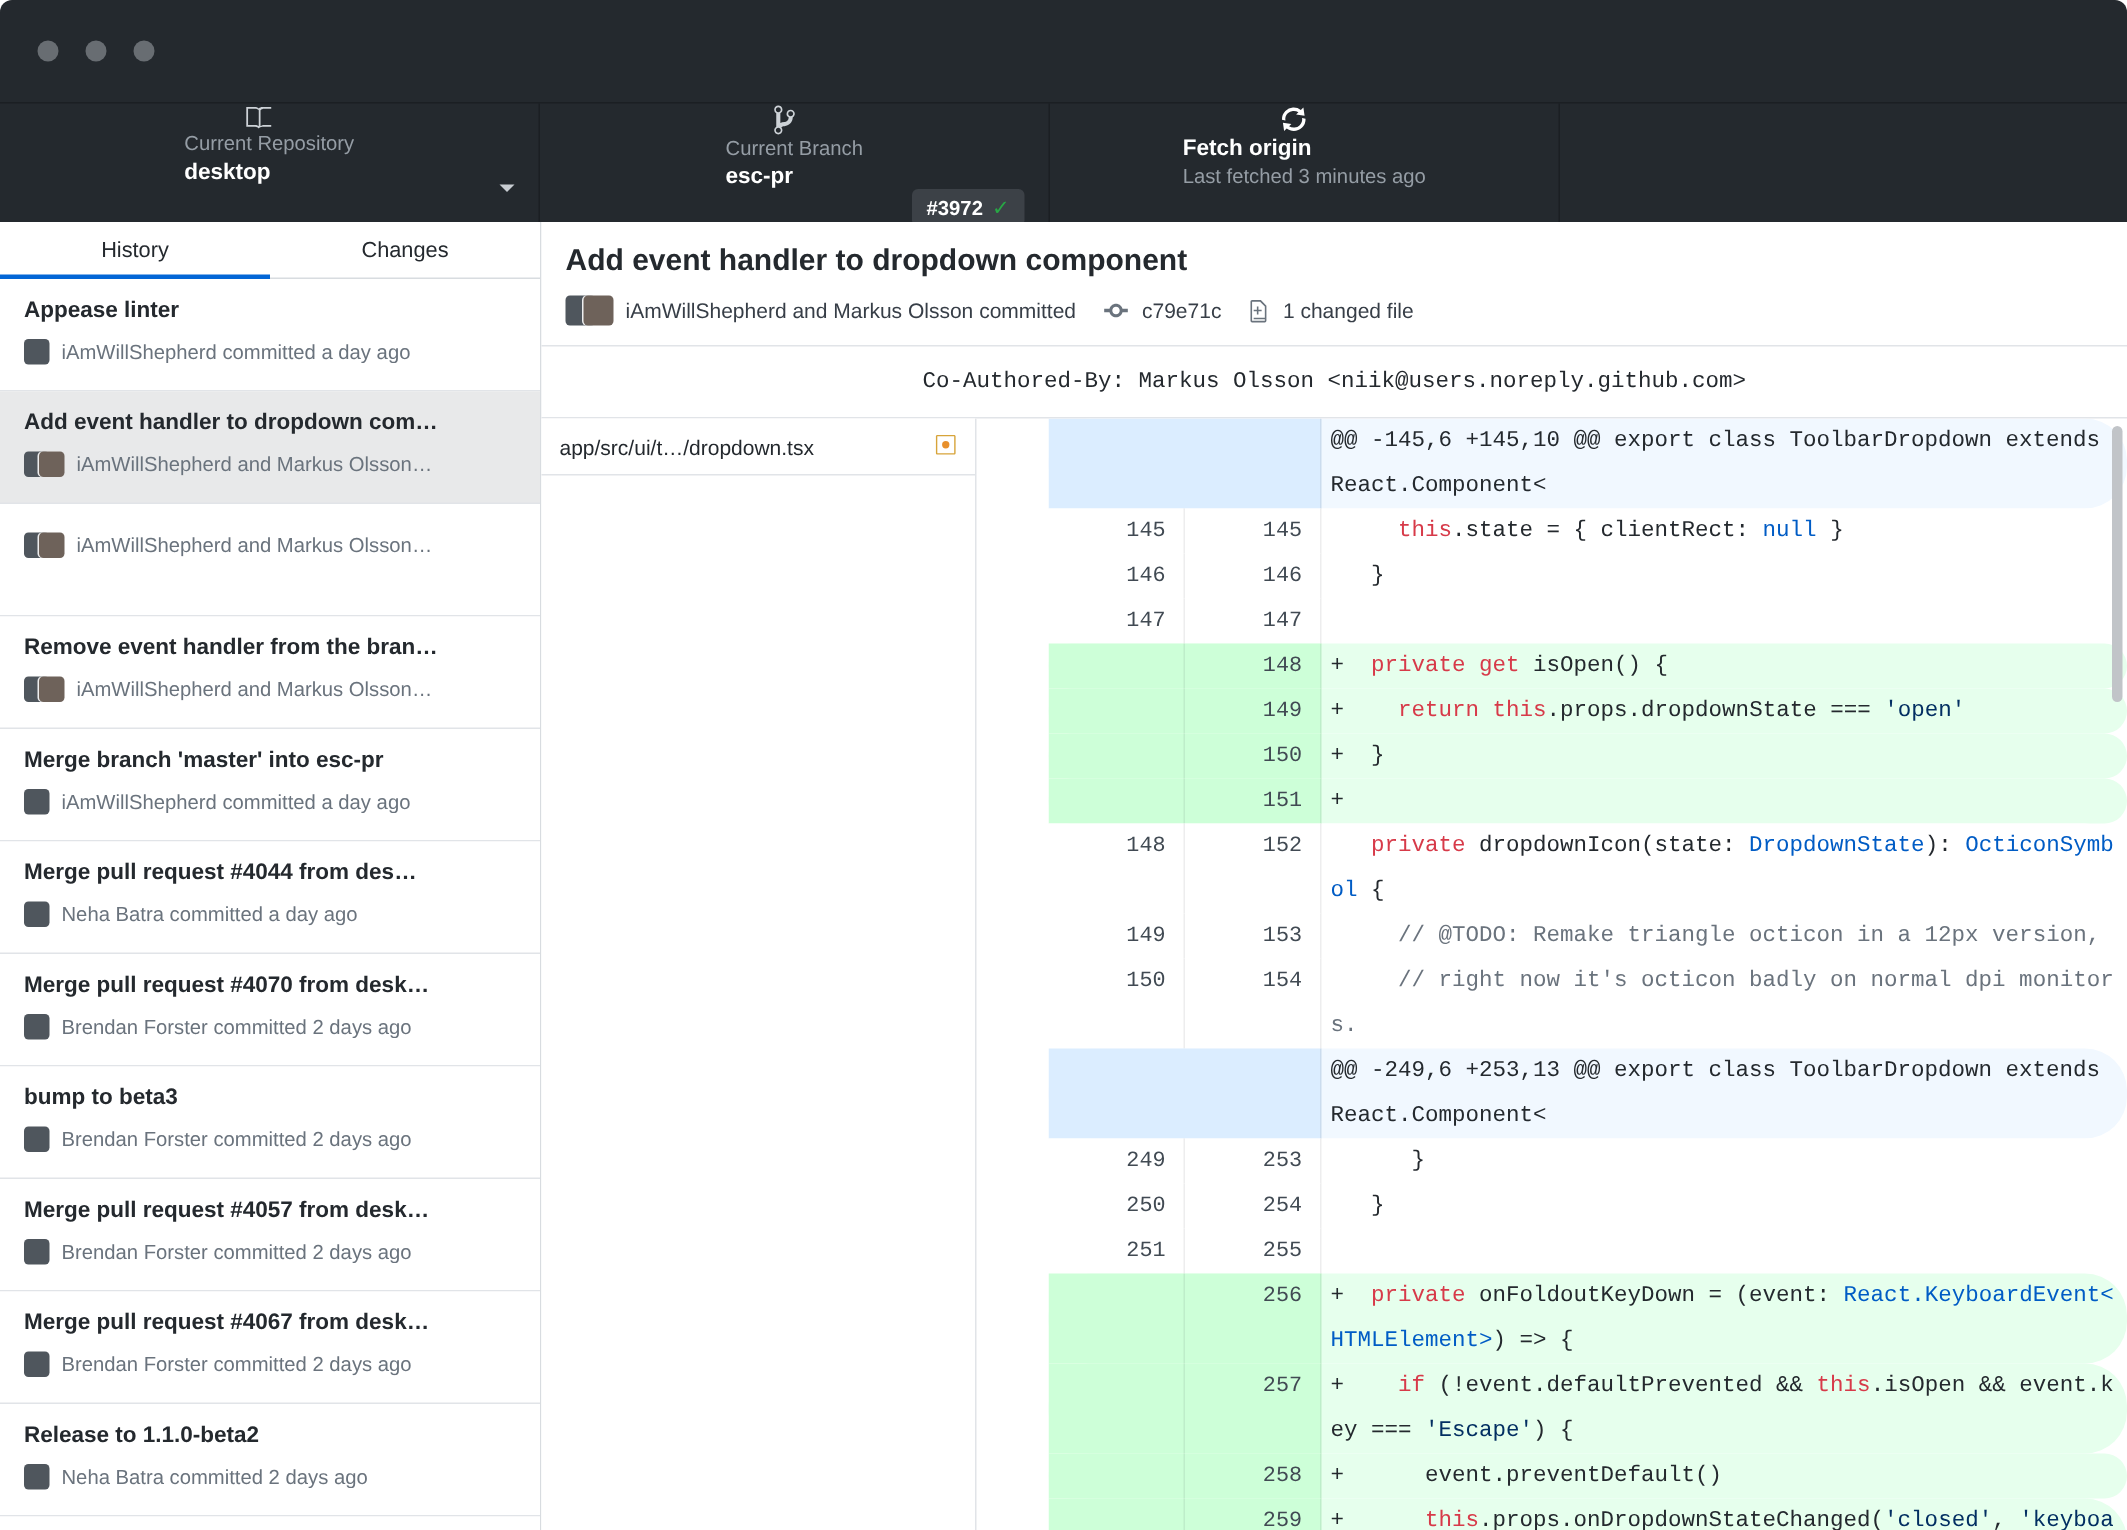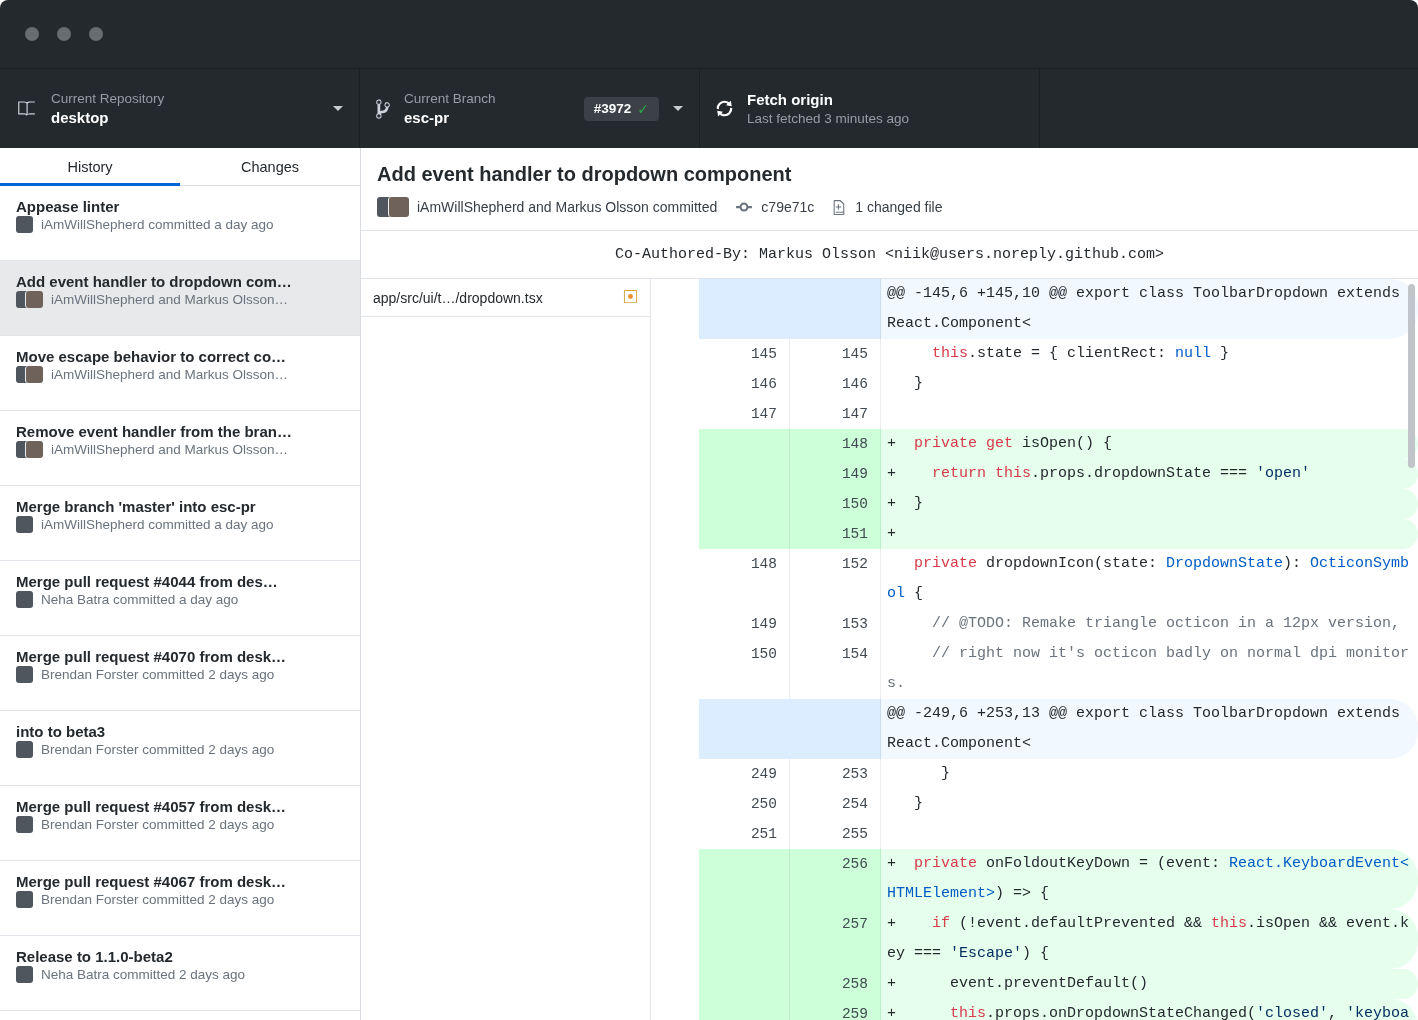--- a/index.html
+++ b/index.html
@@ -9,21 +9,21 @@
 
   
   .titlebar { height:68px; background:#24292e; border-radius:8px 8px 0 0;
     display:flex; align-items:center; padding-left:25px; gap:18px; flex:none; }
   .tl { width:14px; height:14px; border-radius:50%; background:#686d72; }
 
   
   .toolbar { height:80px; background:#24292e; border-top:1px solid #1b1f23;
     display:flex; flex:none; color:#fff; }
   .tb-section { display:flex; align-items:center; padding:0 16px;
-    border-right:1px solid #1b1f23; cursor:pointer; }
+    border-right:1px solid #1b1f23; cursor:pointer;flex-direction:column; }
   .tb-repo { width:360px; }
   .tb-branch { width:340px; }
   .tb-fetch { width:340px; }
   .tb-icon { flex:none; margin-right:14px; display:flex; align-items:center; }
   .tb-text { display:flex; flex-direction:column; gap:3px; min-width:0; }
   .tb-label { font-size:13.5px; color:#959da5; white-space:nowrap; }
   .tb-value { font-size:15px; font-weight:bold; color:#fff; white-space:nowrap; }
   .tb-sub { font-size:13.5px; color:#959da5; white-space:nowrap; }
   .pr-badge { margin-left:auto; background:#3c4147; border-radius:4px; padding:4px 10px;
     font-size:13.5px; font-weight:bold; color:#fff; display:flex; align-items:center; gap:6px; }
@@ -42,21 +42,21 @@
   .tab { flex:1; display:flex; align-items:center; justify-content:center;
     font-size:14.5px; color:#24292e; position:relative; cursor:pointer; }
   .tab.active::after { content:""; position:absolute; left:0; right:0; bottom:-1px;
     height:3px; background:#0366d6; }
   .commit-list { flex:1; overflow:hidden; }
   .commit-item { height:75px; padding:9px 16px 0 16px; border-bottom:1px solid #e1e4e8;
     background:#fff; cursor:pointer; }
   .commit-item.selected { background:#e8e9ea; }
   .commit-title { font-size:15px; font-weight:bold; color:#24292e; line-height:18px;
     white-space:nowrap; overflow:hidden; text-overflow:ellipsis; padding-top:3px; }
-  .commit-meta { display:flex; align-items:center; gap:8px;
+  .commit-meta { margin-top:10px; display:flex; align-items:center; gap:8px;
     font-size:13.5px; color:#6a737d; }
   .avatar-stack { display:flex; flex:none; }
   .avatar { width:17px; height:17px; border-radius:3px; background:#4f565d; flex:none; }
   .avatar + .avatar { margin-left:-7px; background:#6e625a; box-shadow:-1px 0 0 rgba(255,255,255,.9); }
   .commit-meta-text { white-space:nowrap; overflow:hidden; text-overflow:ellipsis; }
 
   
   .main { flex:1; display:flex; flex-direction:column; min-width:0; background:#fff; }
   .commit-header { padding:15px 16px 13px 16px; border-bottom:1px solid #e1e4e8; flex:none; }
   .commit-header-title { font-size:20px; font-weight:bold; color:#24292e; }
@@ -175,21 +175,20 @@
             <div class="commit-title">Add event handler to dropdown com…</div>
             <div class="commit-meta">
               <span class="avatar-stack">
                 <span class="avatar"></span>
                 <span class="avatar"></span>
               </span>
               <span class="commit-meta-text">iAmWillShepherd and Markus Olsson…</span>
             </div>
           </div>
           <div class="commit-item">
-            <div class="commit-title">Move escape behavior to correct co…</div>
             <div class="commit-meta">
               <span class="avatar-stack">
                 <span class="avatar"></span>
                 <span class="avatar"></span>
               </span>
               <span class="commit-meta-text">iAmWillShepherd and Markus Olsson…</span>
             </div>
           </div>
           <div class="commit-item">
             <div class="commit-title">Remove event handler from the bran…</div>
@@ -222,21 +221,21 @@
           <div class="commit-item">
             <div class="commit-title">Merge pull request #4070 from desk…</div>
             <div class="commit-meta">
               <span class="avatar-stack">
                 <span class="avatar"></span>
               </span>
               <span class="commit-meta-text">Brendan Forster committed 2 days ago</span>
             </div>
           </div>
           <div class="commit-item">
-            <div class="commit-title">into to beta3</div>
+            <div class="commit-title">bump to beta3</div>
             <div class="commit-meta">
               <span class="avatar-stack">
                 <span class="avatar"></span>
               </span>
               <span class="commit-meta-text">Brendan Forster committed 2 days ago</span>
             </div>
           </div>
           <div class="commit-item">
             <div class="commit-title">Merge pull request #4057 from desk…</div>
             <div class="commit-meta">

